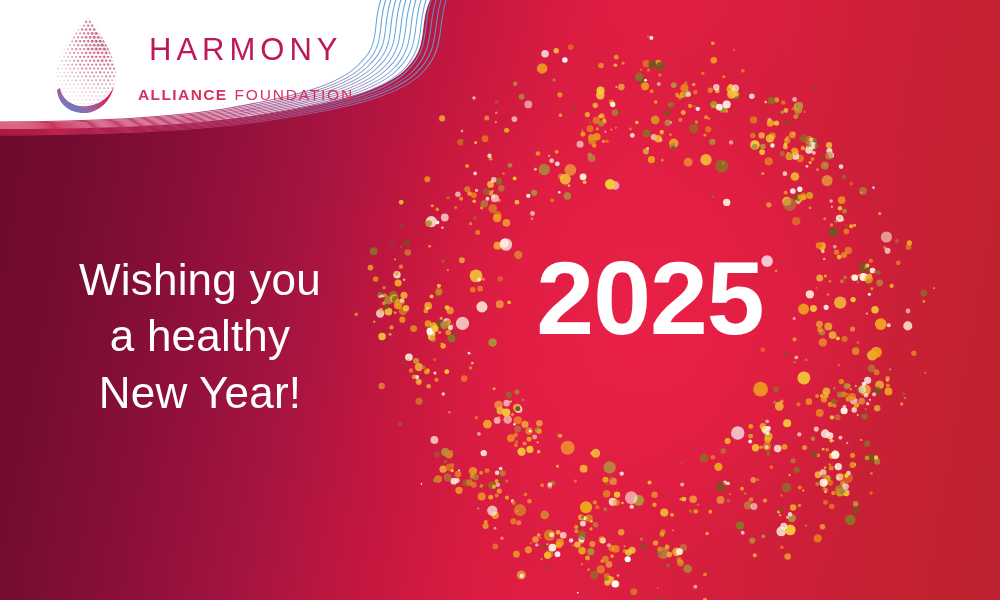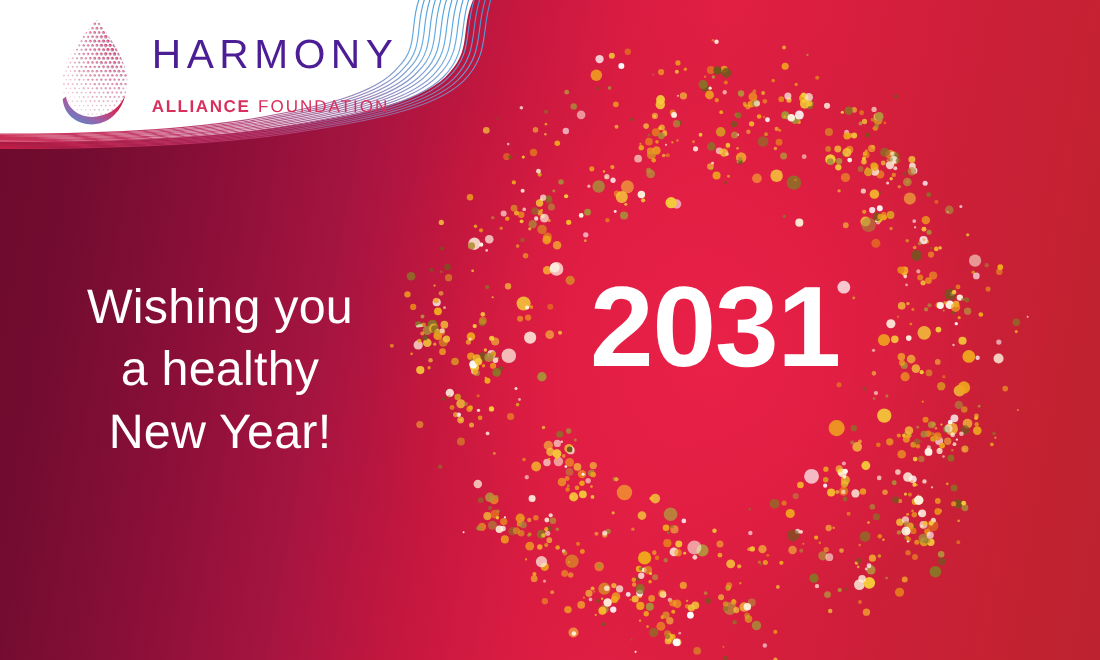--- a/index.html
+++ b/index.html
@@ -66,27 +66,28 @@
     width: 270px; height: 100px;
     display: flex;
     align-items: center;
     gap: 12px;
   }
   .logo-mark { width: 78px; height: 100px; flex: 0 0 78px; }
   .logo-mark svg { display: block; width: 78px; height: 100px; }
 
   .logo-type { padding-top: 4px; }
   .logo-word {
-    color: #4c1d95;
-    font-size: 37px;
+    color: #be185d;
+    font-size: 31px;
     font-weight: 400;
     letter-spacing: 5.0px;
     line-height: 1.0;
     white-space: nowrap;
     font-family: "Liberation Sans", sans-serif;
+    margin-left: 11px;
   }
   .logo-sub {
     margin-top: 22px;
     font-size: 15.5px;
     line-height: 1.0;
     white-space: nowrap;
     letter-spacing: 1.2px;
   }
   .logo-sub .s1 { color: #d8305c; font-weight: 700; letter-spacing: 1.4px; }
   .logo-sub .s2 { color: #d8305c; font-weight: 400; letter-spacing: 1.8px; margin-left: 7px; }
@@ -1181,21 +1182,21 @@
           <circle cx="587.49" cy="557.98" r="2.46" fill="#f0a71e" opacity="0.91"></circle>
           <circle cx="611.46" cy="583.79" r="1.64" fill="#b5913c" opacity="0.66"></circle>
           <circle cx="594.24" cy="574.87" r="4.25" fill="#8a7326" opacity="0.73"></circle>
           <circle cx="615.16" cy="583.92" r="3.57" fill="#ffffff" opacity="0.97"></circle>
           <circle cx="607.31" cy="582.66" r="3.04" fill="#f5c93a" opacity="0.79"></circle>
           <circle cx="606.73" cy="578.63" r="2.41" fill="#8a7326" opacity="0.68"></circle>
         </g>
     </svg>
   </div>
 
-  <div class="year">2031</div>
+  <div class="year">2025</div>
 
   <div class="header-band">
     <svg viewBox="0 0 1000 210" xmlns="http://www.w3.org/2000/svg">
       <defs>
         <linearGradient id="swooshGrad" x1="0" y1="1" x2="1" y2="0">
           <stop offset="0%" stop-color="#c8204a"></stop>
           <stop offset="30%" stop-color="#b83a6e"></stop>
           <stop offset="55%" stop-color="#8f7bb4"></stop>
           <stop offset="78%" stop-color="#5fa6de"></stop>
           <stop offset="100%" stop-color="#3f97d8"></stop>

